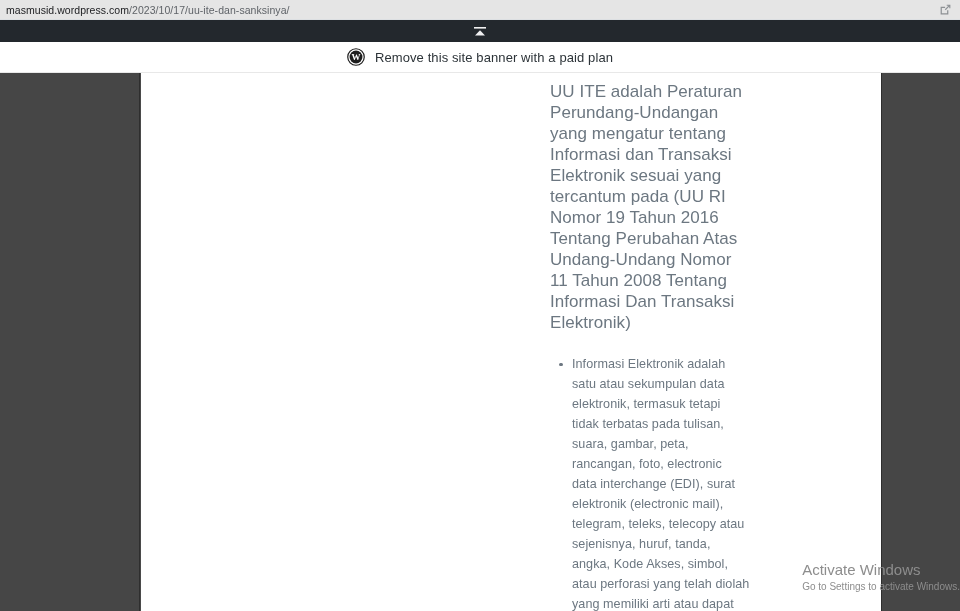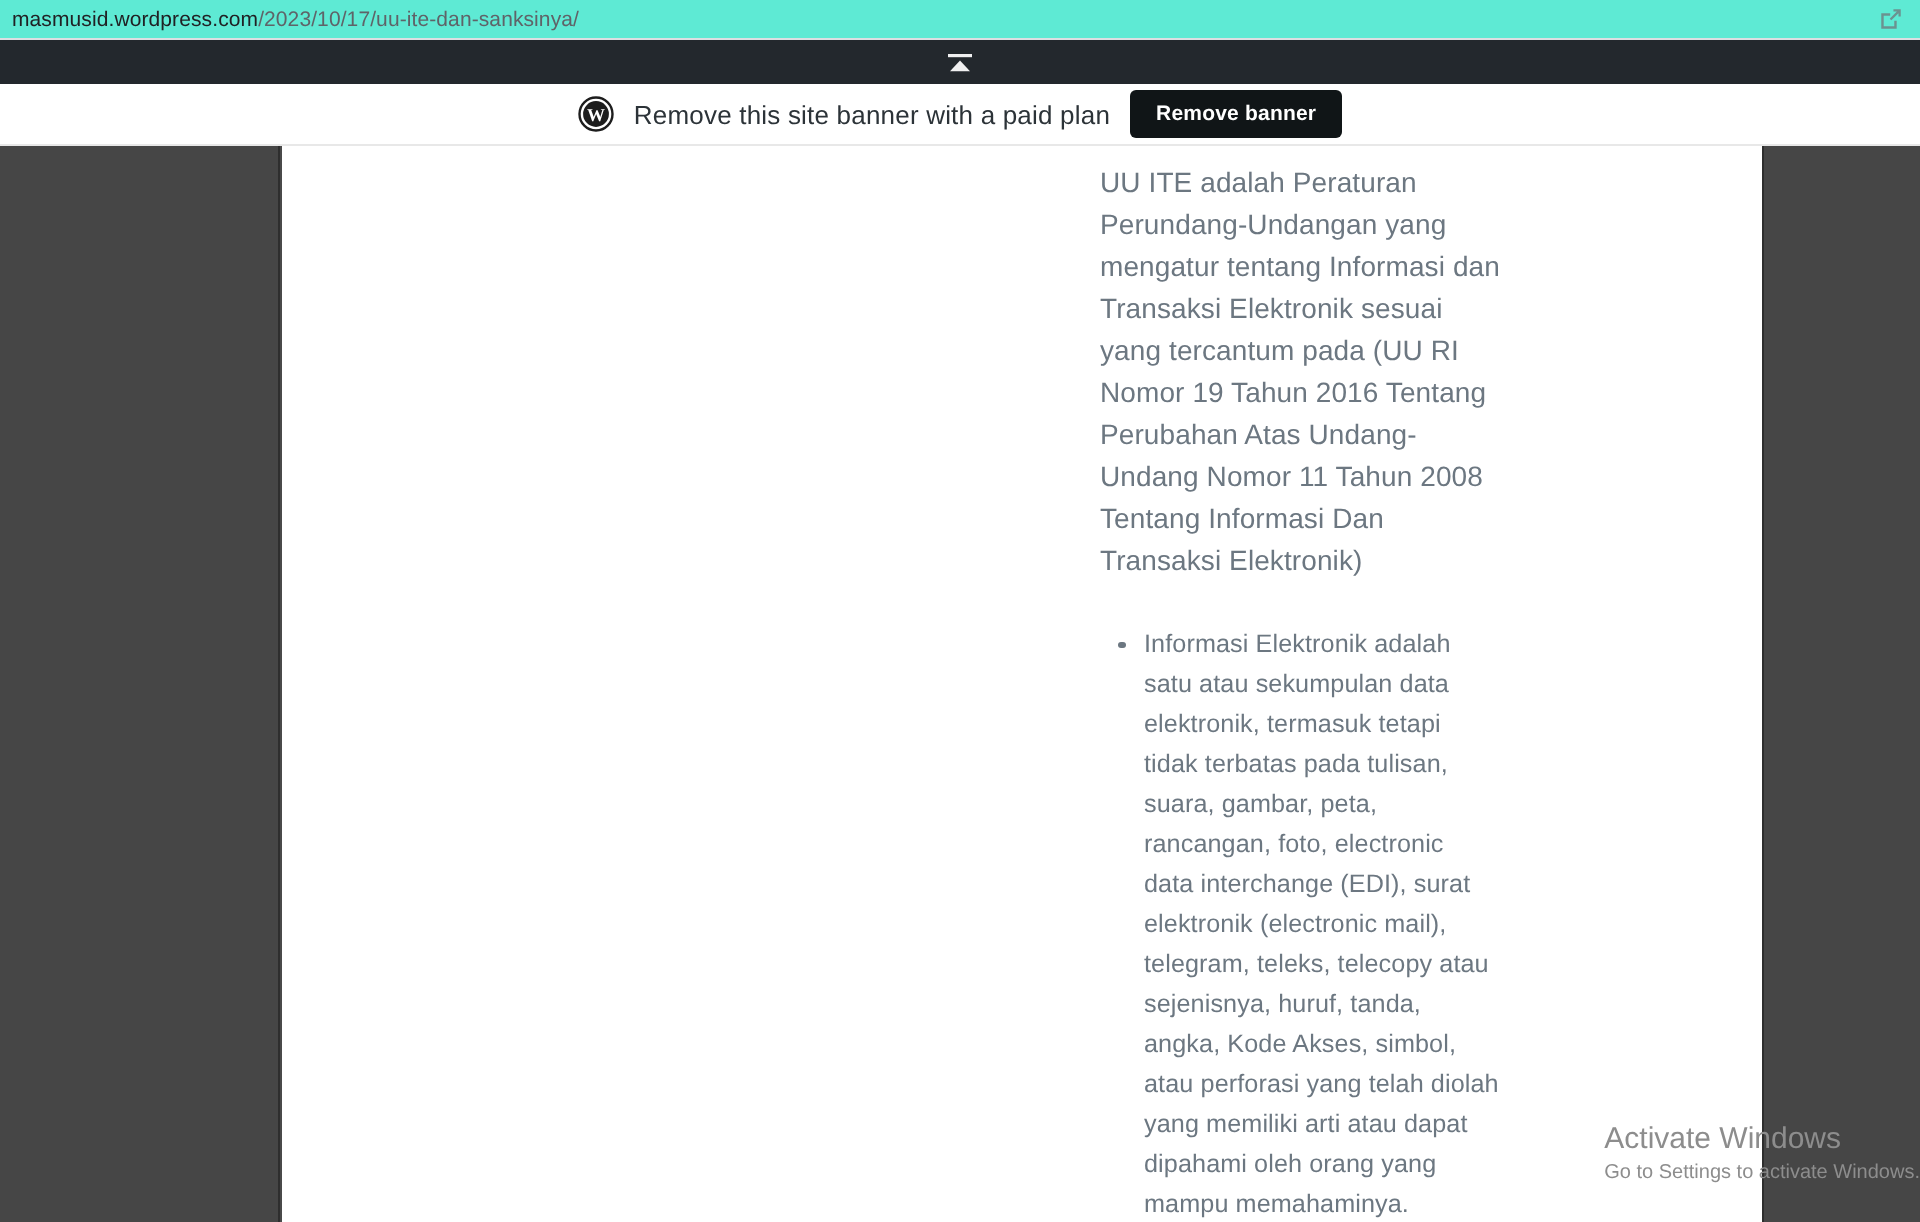--- a/index.html
+++ b/index.html
@@ -17,21 +17,21 @@
     height: 611px;
     overflow: hidden;
     background: #ffffff;
   }
 
   
   .urlbar {
     position: absolute;
     left: 0; top: 0;
     width: 960px; height: 20px;
-    background: #5eead4;
+    background: #e5e5e5;
     border-bottom: 1px solid #dcdfe2;
     display: flex;
     align-items: center;
     padding: 0 6px;
   }
   .url-text {
     font-size: 10.5px;
     color: #3c4043;
     white-space: nowrap;
     letter-spacing: 0.05px;
@@ -161,21 +161,21 @@
     top: 5px;
     padding: 0;
   }
   .article-inner {
     padding-left: 134px;
     padding-right: 136px;
     padding-top: 3px;
   }
 
   .para {
-    font-size: 14px;
+    font-size: 17px;
     line-height: 21px;
     color: #6c7781;
     margin: 0 0 21px 0;
     letter-spacing: 0.05px;
   }
 
   ul.bullets {
     margin: 0 0 21px 0;
     padding: 0 0 0 22px;
     list-style: none;
@@ -249,21 +249,20 @@
     </svg>
   </div>
 
   <div class="sitebanner">
     <svg class="wp-logo" viewBox="0 0 24 24">
       <circle cx="12" cy="12" r="11" fill="none" stroke="#1d1d1d" stroke-width="1.6"></circle>
       <circle cx="12" cy="12" r="8.6" fill="#1d1d1d"></circle>
       <text x="12" y="16.6" font-family="Liberation Serif, serif" font-size="12" font-weight="bold" fill="#ffffff" text-anchor="middle">W</text>
     </svg>
     <span class="banner-text">Remove this site banner with a paid plan</span>
-    <button class="remove-banner-btn">Remove banner</button>
   </div>
 
   <div class="pagewrap">
     <div class="gutter-left"></div>
     <div class="gutter-right"></div>
     <div class="content-topline"></div>
 
     <div class="content-col">
       <div class="article">
         <div class="article-inner">

